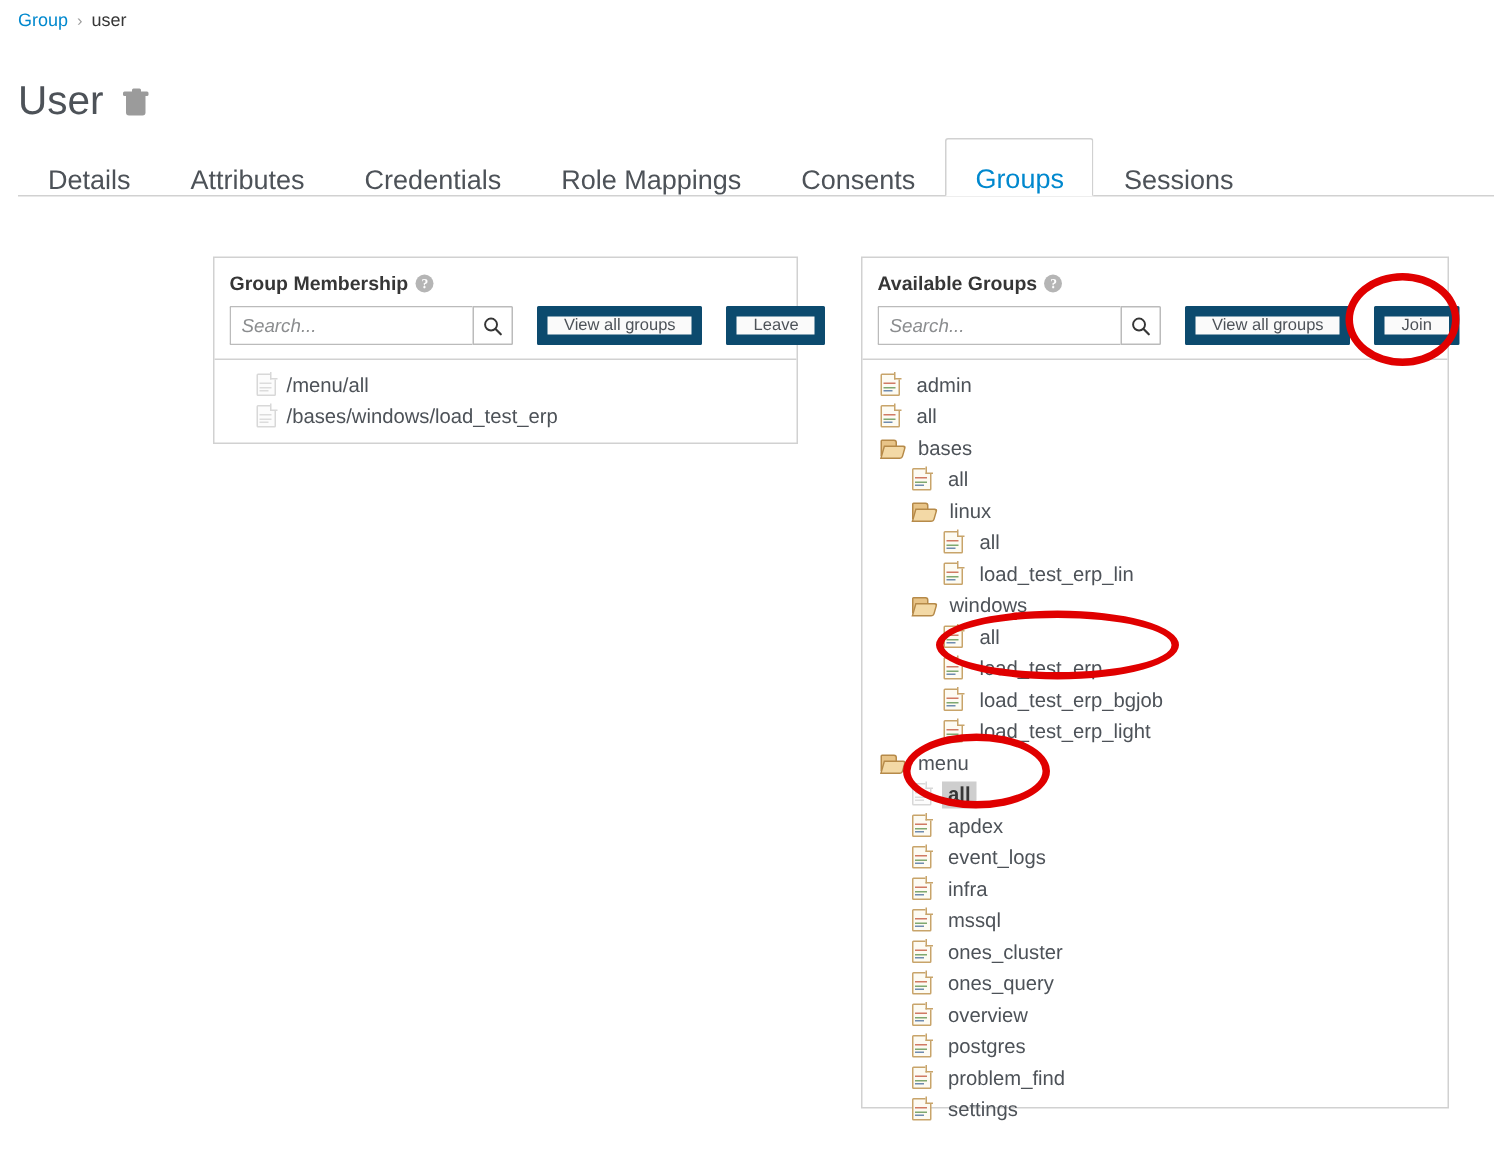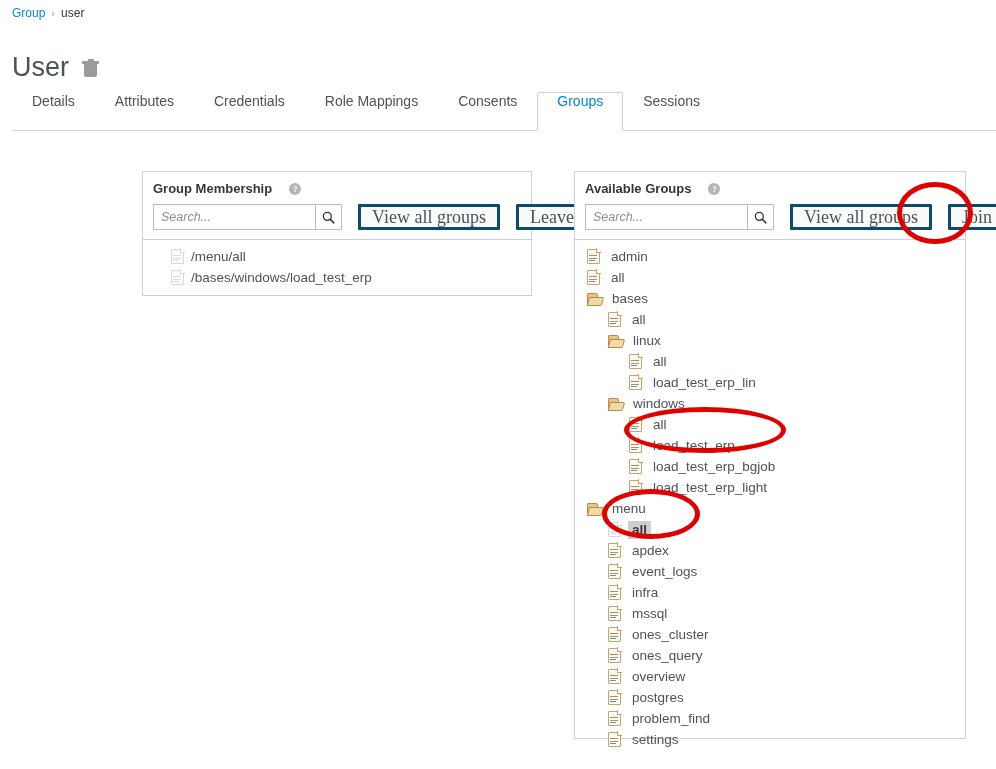--- a/index.html
+++ b/index.html
@@ -79,22 +79,22 @@
     left: 12px; top: 92px;
     width: 984px;
     height: 39px;
     border-bottom: 1px solid #d1d1d1;
     display: flex;
     align-items: stretch;
   }
   .tab {
     padding: 0 19px;
     display: flex;
-    align-items: flex-start;
-    font-size: 14px;
+    align-items: flex-end;
+    font-size: 18px;
     color: #4d5258;
     cursor: pointer;
     border: 1px solid transparent;
     border-bottom: none;
     position: relative;
     top: 0;
     height: 39px;
     white-space: nowrap;
   }
   .tab.active {
@@ -117,21 +117,21 @@
 
   .panel-header {
     padding: 8px 10px 0 10px;
   }
   .panel-title {
     font-size: 13px;
     font-weight: bold;
     color: #363636;
     display: flex;
     align-items: center;
-    gap: 17px;
+    gap: 5px;
     line-height: 17px;
     margin-bottom: 7px;
   }
   .help-icon {
     display: inline-block;
     width: 12px; height: 12px;
     border-radius: 50%;
     background: #b5b5b5;
     color: #fff;
     font-size: 9px;
@@ -179,27 +179,27 @@
     border-radius: 0 1px 1px 0;
     padding: 0;
   }
   .mag {
     width: 13px; height: 13px;
     display: block;
   }
   .btn {
     height: 26px;
     padding: 0 11px;
-    font-size: 18px;
+    font-size: 11px;
     color: #4d5258;
     background: #fafafa;
-    border: 3px solid #0c4a6e;
+    border: 7px solid #0c4a6e;
     border-radius: 1px;
     cursor: pointer;
-    font-family: Liberation Serif, serif;
+    font-family: Liberation Sans, sans-serif;
     white-space: nowrap;
   }
 
   .panel-body {
     border-top: 1px solid #d1d1d1;
     padding: 6px 0 7px 0;
   }
   #panel-available .panel-body {
     height: 510px;
     overflow: hidden;

